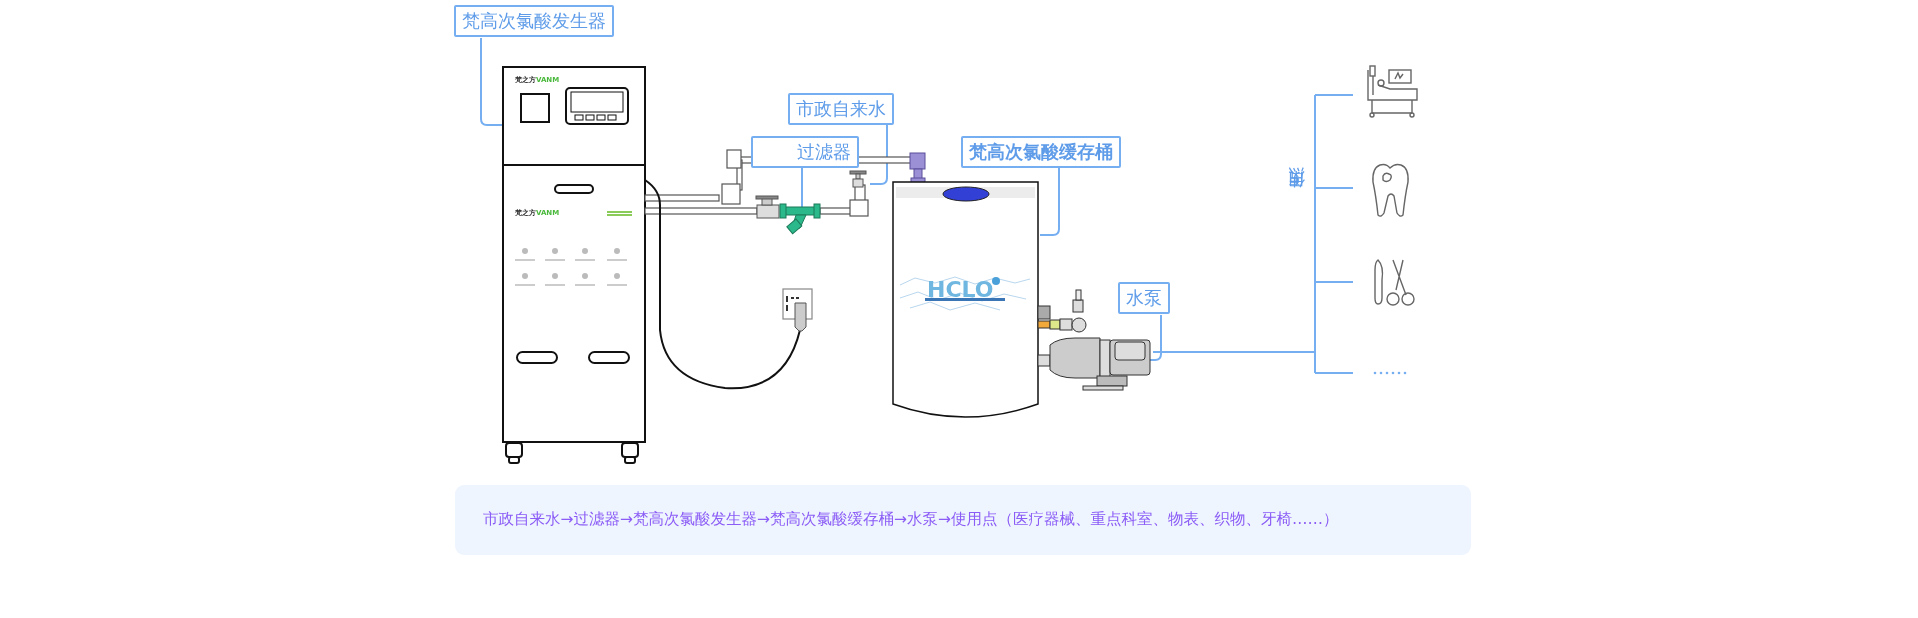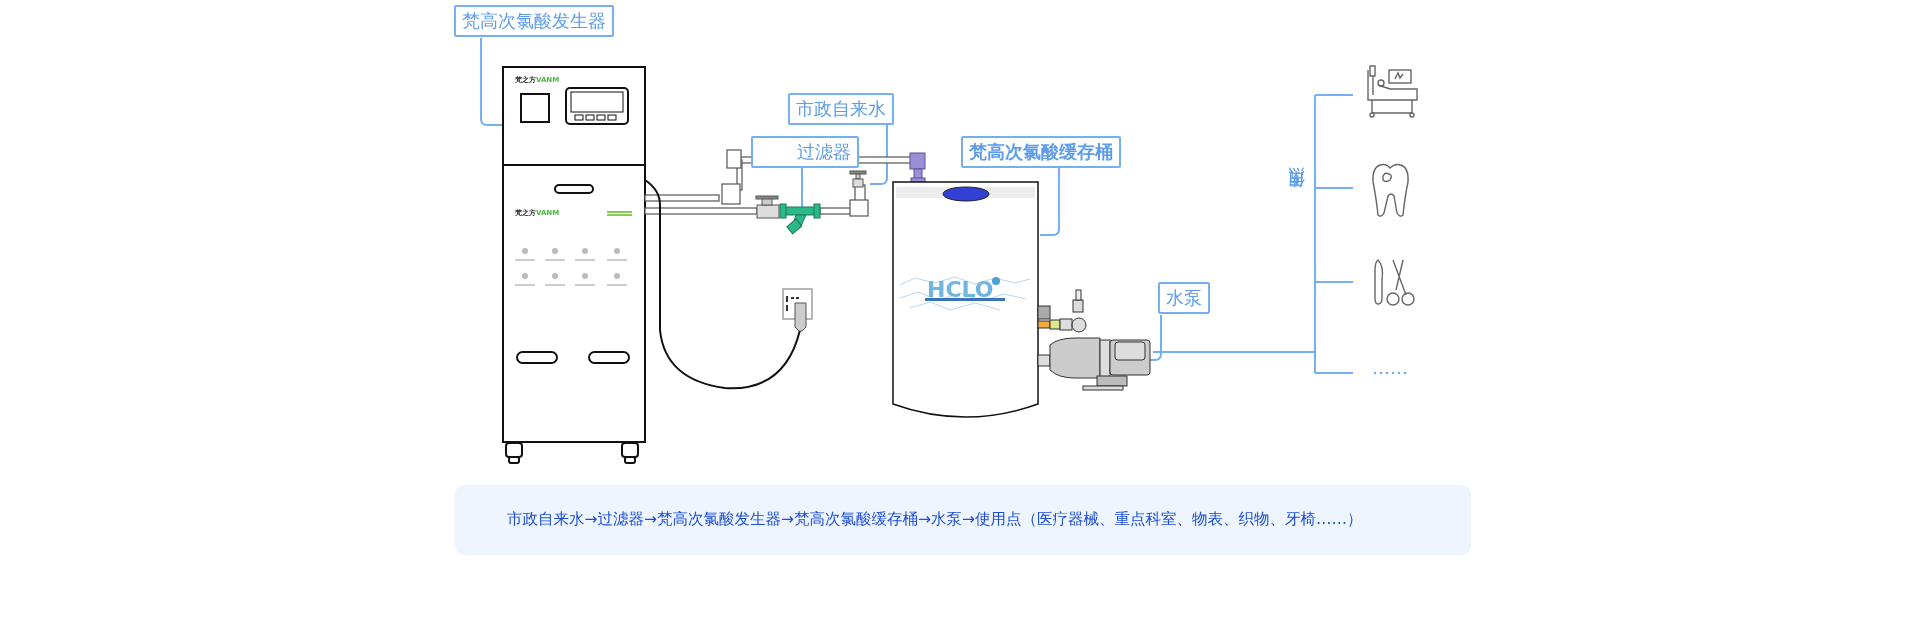--- a/index.html
+++ b/index.html
@@ -6,21 +6,21 @@
   body { width: 1918px; height: 618px; position: relative; overflow: hidden;
          font-family: "DejaVu Sans", "Liberation Sans", sans-serif; }
   #diagram { position: absolute; left: 0; top: 0; width: 1918px; height: 618px; }
   .callout { position: absolute; box-sizing: border-box; border: 2px solid #75aef1; border-radius: 2px;
              background: #fff; color: #5e9ce9; font-size: 18px; line-height: 1; padding: 5px 6px;
              white-space: nowrap; }
   .vlabel { position: absolute; color: #5e9ce9; font-size: 17px; writing-mode: vertical-rl;
             transform: rotate(180deg); letter-spacing: 1px; }
   .flowbox { position: absolute; left: 455px; top: 485px; width: 1016px; height: 70px; border-radius: 9px;
              background: #eef5fe; }
-  .flowtext { position: absolute; left: 52px; top: 24px; color: #1d4ed8; font-size: 15.5px; white-space: nowrap; }
+  .flowtext { position: absolute; left: 28px; top: 24px; color: #8b5cf6; font-size: 15.5px; white-space: nowrap; }
 </style>
 </head>
 <body>
 
 <svg id="diagram" viewBox="0 0 1918 618" xmlns="http://www.w3.org/2000/svg">
 
   <g fill="none" stroke="#75aef1" stroke-width="2">
     <path d="M481 38 V119 Q481 125 487 125 H503"></path>
     <path d="M887 117 V178 Q887 184 881 184 H870"></path>
     <path d="M802 168 V218"></path>
@@ -192,18 +192,18 @@
     <circle cx="1393" cy="373" r="1.3"></circle>
       <circle cx="1399" cy="373" r="1.3"></circle>
       <circle cx="1405" cy="373" r="1.3"></circle>
   </g>
 </svg>
 
 <div class="callout" style="left:454px;top:5px;">梵高次氯酸发生器</div>
 <div class="callout" style="left:788px;top:93px;">市政自来水</div>
 <div class="callout" style="left:751px;top:136px;padding-left:44px;">过滤器</div>
 <div class="callout" style="left:961px;top:136px;font-weight:bold;">梵高次氯酸缓存桶</div>
-<div class="callout" style="left:1118px;top:282px;margin-left:40px;">水泵</div>
+<div class="callout" style="left:1118px;top:282px;">水泵</div>
 <div class="vlabel" style="left:1284px;top:198px;">使用点</div>
 
 <div class="flowbox">
   <div class="flowtext">市政自来水→过滤器→梵高次氯酸发生器→梵高次氯酸缓存桶→水泵→使用点（医疗器械、重点科室、物表、织物、牙椅……）</div>
 </div>
 
 </body></html>

